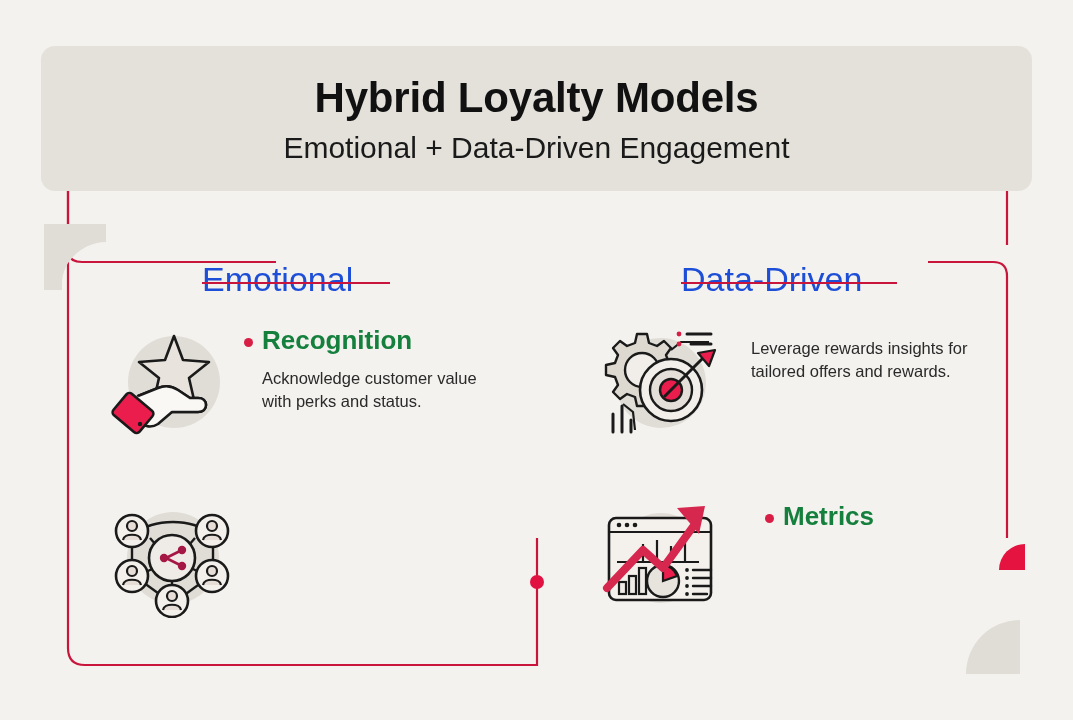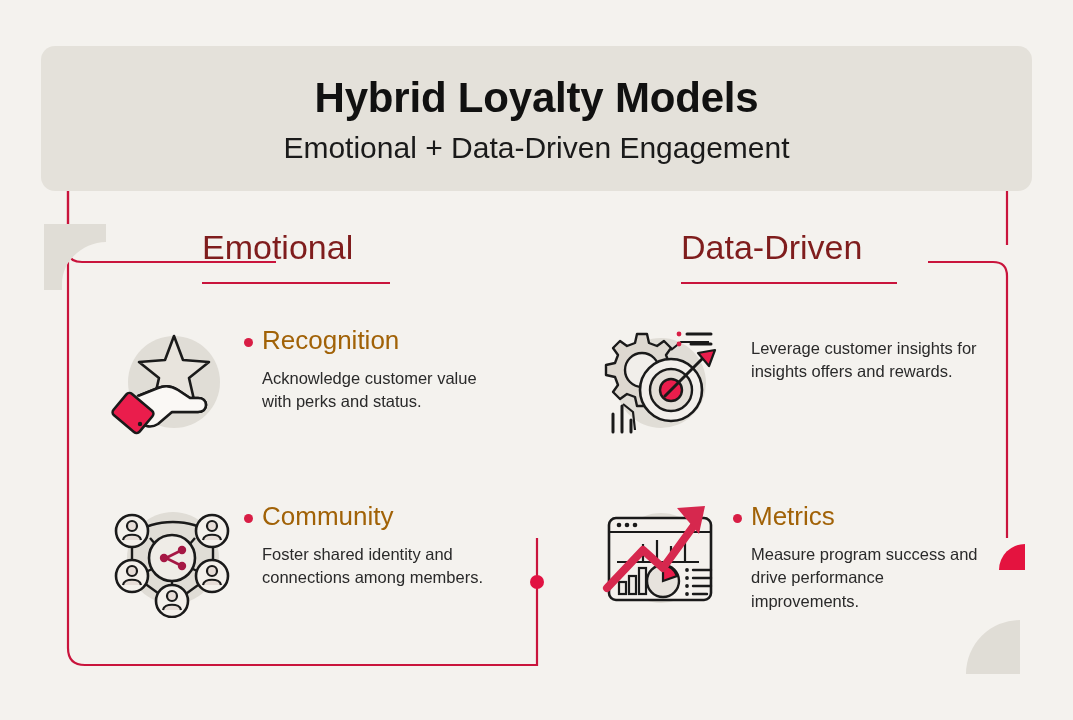--- a/index.html
+++ b/index.html
@@ -74,58 +74,59 @@
 
   
   .column { position: absolute; top: 228px; }
   #col-emotional { left: 110px; width: 430px; }
   #col-datadriven { left: 599px; width: 440px; }
 
   .col-heading {
     position: relative;
     font-size: 34px;
     font-weight: 400;
-    color: #7f1d1d;
+    color: #1d4ed8;
     padding-left: 92px;
+    margin-top: 32px;
   }
   #col-datadriven .col-heading { padding-left: 82px; }
   .col-rule {
     position: absolute;
     left: 92px; top: 54px;
     width: 188px; height: 2px;
     background: #c9143c;
   }
   #col-datadriven .col-rule { left: 82px; width: 216px; }
 
   
   .item {
     position: absolute;
     display: flex;
     align-items: flex-start;
   }
   #col-emotional .item-0 { left: 0px;  top: 92px; }
   #col-emotional .item-1 { left: 0px;  top: 268px; }
   #col-datadriven .item-0 { left: 0px; top: 92px; }
-  #col-datadriven .item-1 { left: 0px; top: 268px; }
+  #col-datadriven .item-1 { left: 0px; top: 268px; gap: 32px; }
 
   .icon-wrap {
     position: relative;
     width: 122px; height: 122px;
     flex: none;
   }
   .icon-wrap svg { display: block; }
 
   .item-text { margin-left: 12px; padding-top: 6px; width: 250px; }
   #col-datadriven .item-text { width: 260px; }
 
   .item-title {
     position: relative;
     font-size: 26px;
-    font-weight: 400;
-    color: #a16207;
+    font-weight: 700;
+    color: #15803d;
     padding-left: 18px;
     line-height: 1.15;
   }
   .item-title::before {
     content: "";
     position: absolute;
     left: 0; top: 12px;
     width: 9px; height: 9px;
     border-radius: 50%;
     background: #d81e45;
@@ -231,24 +232,20 @@
             <circle cx="102" cy="75" r="5" fill="#e6ddd7" stroke="#1a1a1a" stroke-width="2.2"></circle>
             <path d="M93,89 C94,82 110,82 111,89" fill="#e6ddd7" stroke="#1a1a1a" stroke-width="2.2"></path>
           </g>
           <g>
             <circle cx="62" cy="105" r="16" fill="#f3f0eb" stroke="#1a1a1a" stroke-width="2.6"></circle>
             <circle cx="62" cy="100" r="5" fill="#e6ddd7" stroke="#1a1a1a" stroke-width="2.2"></circle>
             <path d="M53,114 C54,107 70,107 71,114" fill="#e6ddd7" stroke="#1a1a1a" stroke-width="2.2"></path>
           </g>
         </svg>
       </div>
-      <div class="item-text">
-        <div class="item-title">Community</div>
-        <div class="item-desc">Foster shared identity and connections among members.</div>
-      </div>
     </div>
   </div>
 
   <div class="column" id="col-datadriven">
     <div class="col-heading">Data-Driven</div>
     <div class="col-rule"></div>
 
     <div class="item item-0">
       <div class="icon-wrap">
         <svg width="122" height="122" viewBox="0 0 122 122">
@@ -271,21 +268,21 @@
             <path d="M32,100 L32,112"></path>
           </g>
           <circle cx="72" cy="70" r="31" fill="#f2efeb" stroke="#1a1a1a" stroke-width="2.6"></circle>
           <circle cx="72" cy="70" r="21" fill="#e4dfd8" stroke="#1a1a1a" stroke-width="2.4"></circle>
           <circle cx="72" cy="70" r="11" fill="#ea1d4c" stroke="#1a1a1a" stroke-width="2.4"></circle>
           <path d="M66,76 L104,38" stroke="#1a1a1a" stroke-width="3" stroke-linecap="round"></path>
           <path d="M99,33 L116,30 L110,46 Z" fill="#ea1d4c" stroke="#1a1a1a" stroke-width="2.2" stroke-linejoin="round"></path>
         </svg>
       </div>
       <div class="item-text">
-        <div class="item-desc">Leverage customer insights for insights offers and rewards.</div>
+        <div class="item-desc">Leverage rewards insights for tailored offers and rewards.</div>
       </div>
     </div>
 
     <div class="item item-1">
       <div class="icon-wrap">
         <svg width="122" height="122" viewBox="0 0 122 122">
           <circle cx="62" cy="62" r="45" fill="#e0ddd6"></circle>
           <rect x="10" y="22" width="102" height="82" rx="7" fill="#f4f1ed" stroke="#1a1a1a" stroke-width="2.6"></rect>
           <path d="M10,36 L112,36" stroke="#1a1a1a" stroke-width="2.2"></path>
           <circle cx="20" cy="29" r="2.3" fill="#1a1a1a"></circle>
@@ -316,18 +313,17 @@
           <circle cx="88" cy="74" r="1.9" fill="#1a1a1a"></circle>
           <circle cx="88" cy="82" r="1.9" fill="#1a1a1a"></circle>
           <circle cx="88" cy="90" r="1.9" fill="#1a1a1a"></circle>
           <circle cx="88" cy="98" r="1.9" fill="#1a1a1a"></circle>
           <path d="M8,92 L44,54 L64,72 L96,28" stroke="#d6284e" stroke-width="8" fill="none" stroke-linejoin="round" stroke-linecap="round"></path>
           <path d="M78,12 L106,10 L100,38 Z" fill="#d6284e"></path>
         </svg>
       </div>
       <div class="item-text">
         <div class="item-title">Metrics</div>
-        <div class="item-desc">Measure program success and drive performance improvements.</div>
       </div>
     </div>
   </div>
 
 </div>
 
 </body></html>

